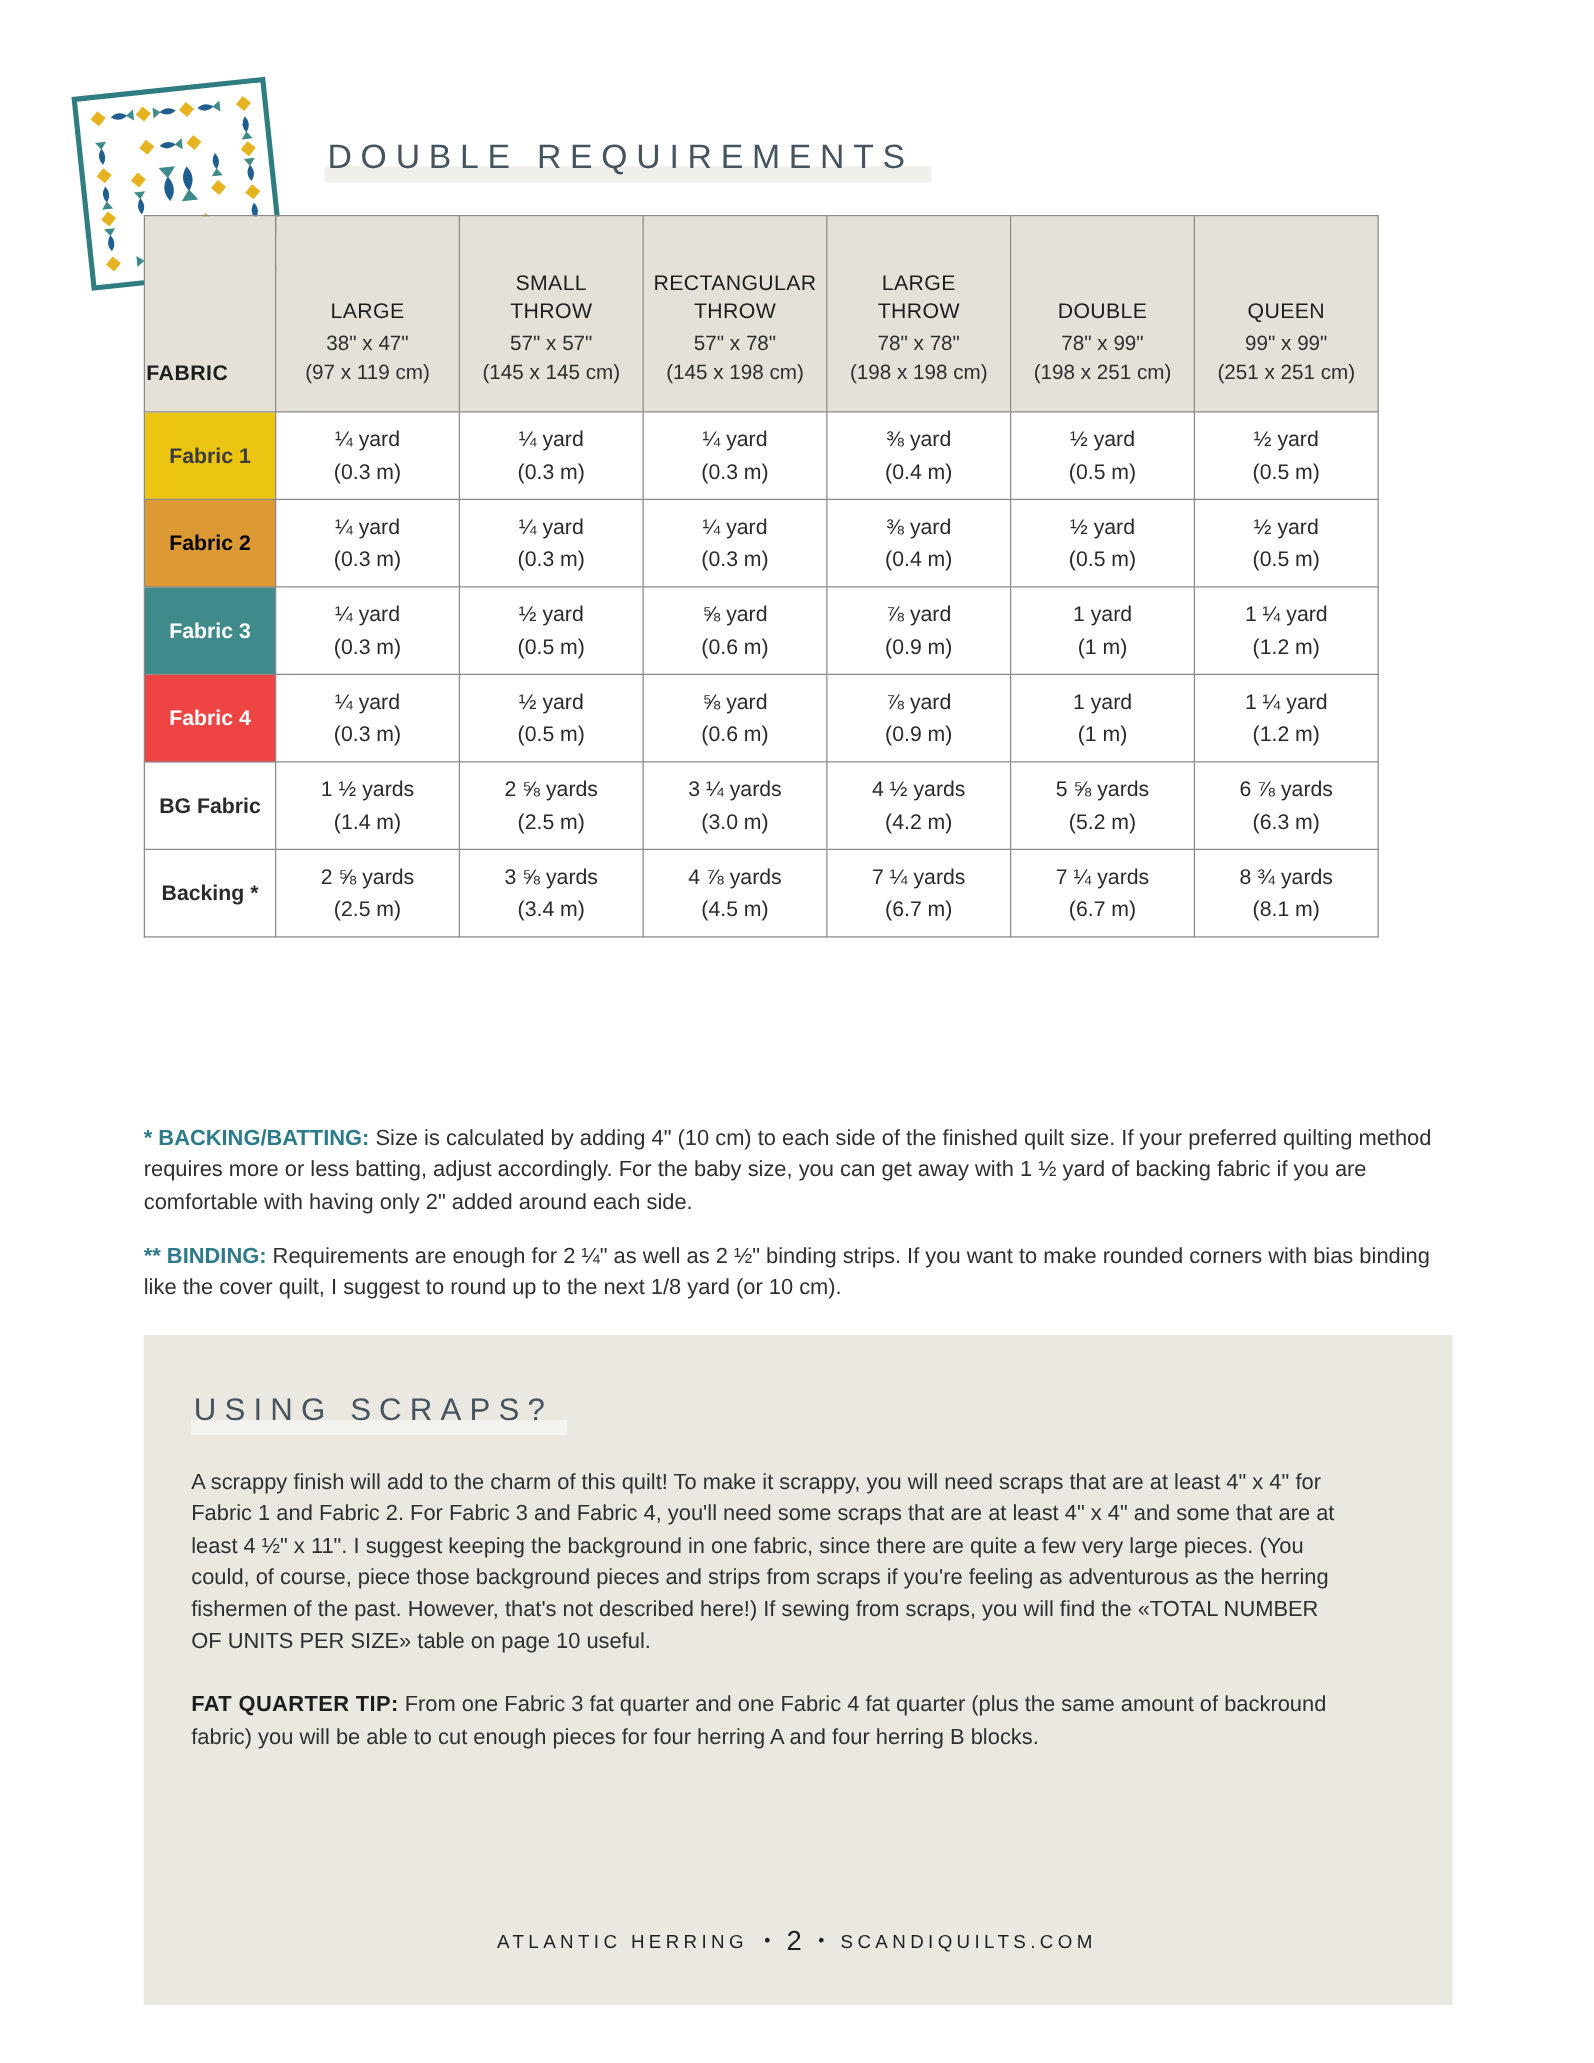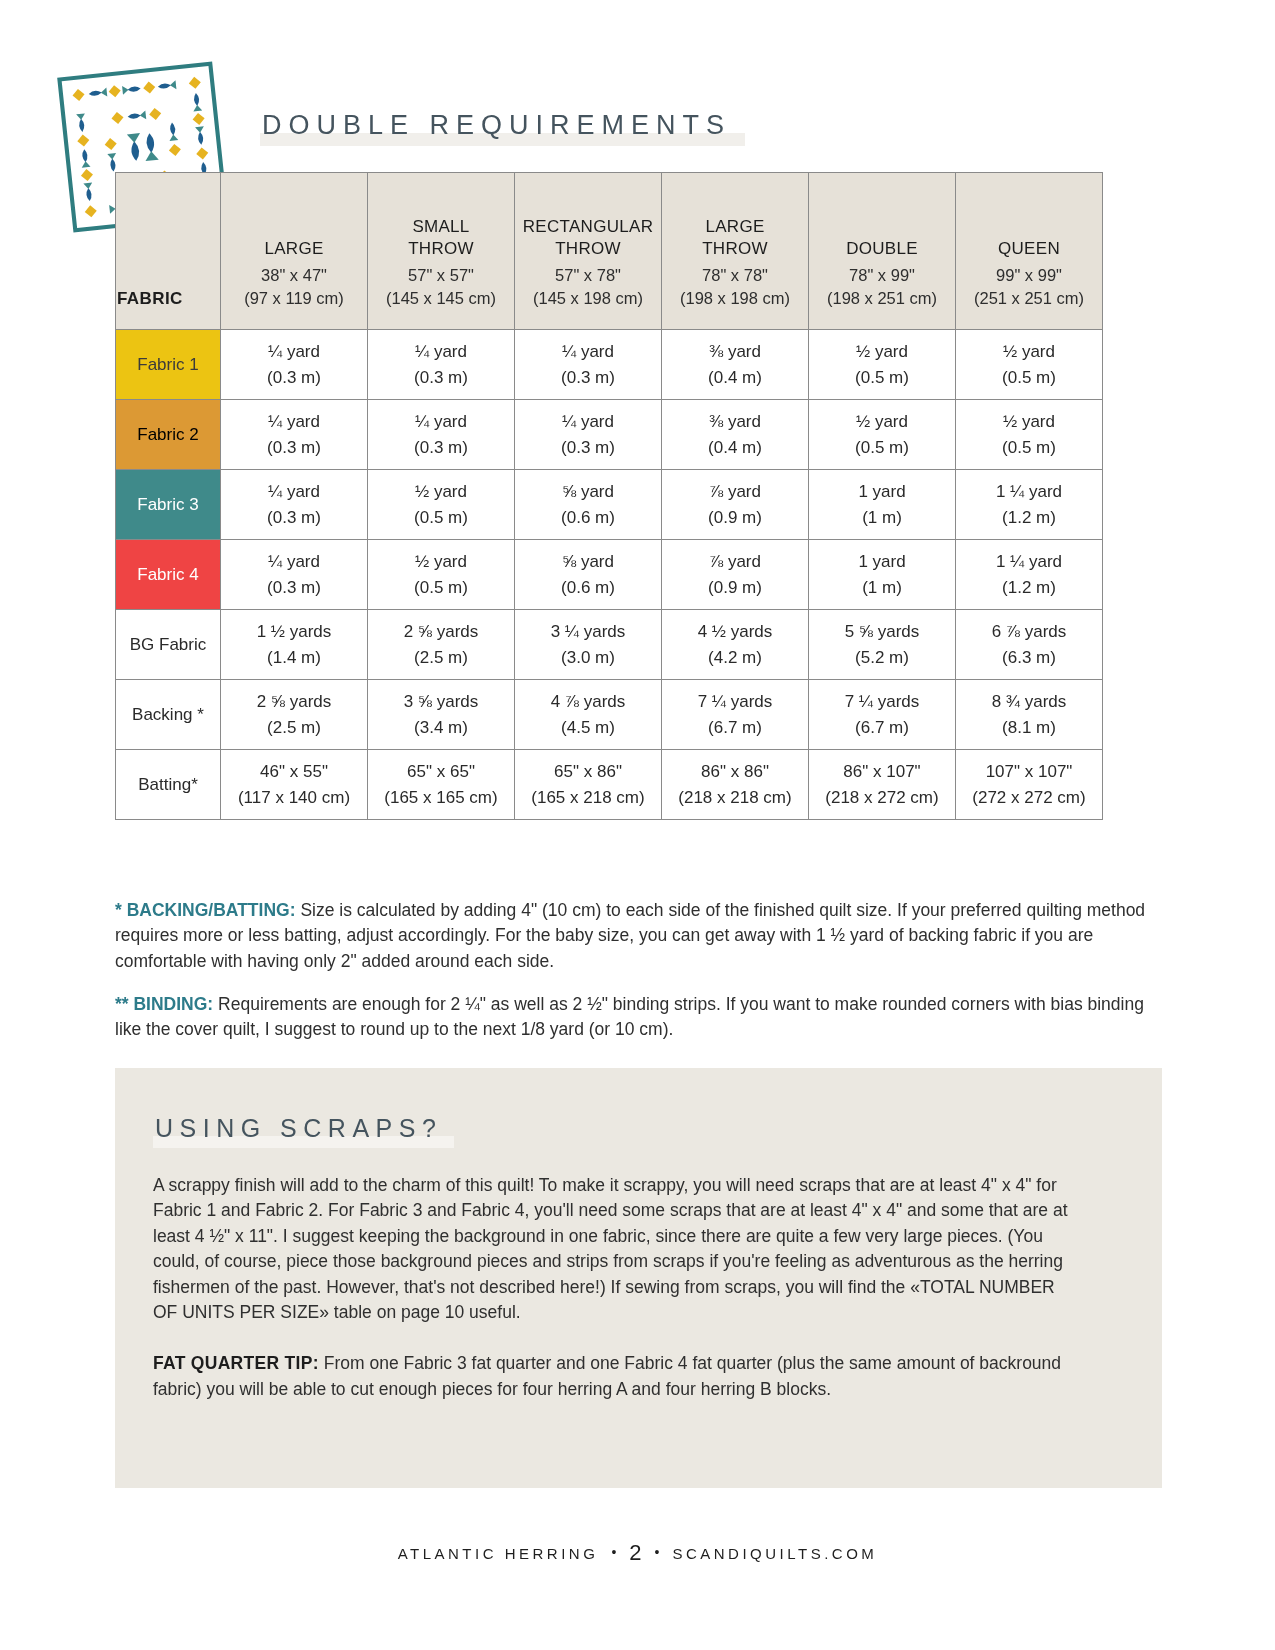--- a/index.html
+++ b/index.html
@@ -22,36 +22,36 @@
   .fab-table thead th{background:#e6e1d8;height:135px;vertical-align:bottom;padding-bottom:20px;}
   .cname{font-weight:normal;font-size:17px;letter-spacing:.3px;white-space:pre-line;
          line-height:1.3;color:#1d1d1d;text-align:center;margin-bottom:4px;}
   .csize{font-size:16.5px;white-space:pre-line;line-height:1.35;text-align:center;
          color:#2e2e2e;font-weight:normal;}
   .corner{text-align:left;padding-left:1px;font-size:17px;font-weight:bold;
           letter-spacing:.4px;color:#1d1d1d;}
   .fab-table tbody tr{height:70px;}
   .fab-table tbody td{text-align:center;font-size:17px;line-height:1.5;white-space:pre-line;
           color:#2a2a2a;background:#fff;}
-  .rl{font-weight:normal;font-size:17px;text-align:center;}
+  .rl{font-weight:bold;font-size:17px;text-align:center;}
   .rl0{background:#ecc412;color:#3b3b3b;}
   .rl1{background:#dc9934;color:#000000;}
   .rl2{background:#3f8a8a;color:#ffffff;}
   .rl3{background:#ef4444;color:#ffffff;}
   .rlw{background:#ffffff;color:#2a2a2a;}
 
   
   .note{position:absolute;left:115px;width:1045px;font-size:17.5px;line-height:1.45;
         color:#2f2f2f;margin:0;}
   .n1{top:898px;}
   .n2{top:992px;}
   .nlabel{color:#2d7b8a;font-weight:bold;}
 
   
-  .scraps{position:absolute;left:115px;top:1068px;width:1047px;height:420px;background:#ebe8e1;}
+  .scraps{position:absolute;left:115px;top:1068px;width:1047px;height:536px;background:#ebe8e1;}
   .stitle{margin:46px 0 0 38px;font-size:25px;letter-spacing:6.5px;color:#45545e;}
   .hl2{background-image:linear-gradient(#f5f3ef,#f5f3ef);background-repeat:no-repeat;
        background-size:100% 12px;background-position:0 bottom;padding:0 12px 6px 2px;}
   .sbody{margin:30px 38px 0 38px;width:920px;font-size:17.5px;line-height:1.45;color:#2f2f2f;}
   .stip{margin:26px 38px 0 38px;width:920px;font-size:17.5px;line-height:1.45;color:#2f2f2f;}
   .tlabel{font-weight:bold;letter-spacing:.3px;color:#1d1d1d;}
 
   
   .footer{position:absolute;left:0;top:1540px;width:100%;display:flex;justify-content:center;
           align-items:center;gap:13px;color:#1f1f1f;}
@@ -254,35 +254,20 @@
 (3.4 m)</td>
         <td>4 ⅞ yards
 (4.5 m)</td>
         <td>7 ¼ yards
 (6.7 m)</td>
         <td>7 ¼ yards
 (6.7 m)</td>
         <td>8 ¾ yards
 (8.1 m)</td>
       </tr>
-      <tr>
-        <th class="rl rlw">Batting*</th>
-        <td>46" x 55"
-(117 x 140 cm)</td>
-        <td>65" x 65"
-(165 x 165 cm)</td>
-        <td>65" x 86"
-(165 x 218 cm)</td>
-        <td>86" x 86"
-(218 x 218 cm)</td>
-        <td>86" x 107"
-(218 x 272 cm)</td>
-        <td>107" x 107"
-(272 x 272 cm)</td>
-      </tr>
     </tbody>
   </table>
 
   <p class="note n1">
     <span class="nlabel">* BACKING/BATTING:</span>
     <span>Size is calculated by adding 4" (10 cm) to each side of the finished quilt size. If your preferred quilting method requires more or less batting, adjust accordingly. For the baby size, you can get away with 1 ½ yard of backing fabric if you are comfortable with having only 2" added around each side.</span>
   </p>
   <p class="note n2">
     <span class="nlabel">** BINDING:</span>
     <span>Requirements are enough for 2 ¼" as well as 2 ½" binding strips. If you want to make rounded corners with bias binding like the cover quilt, I suggest to round up to the next 1/8 yard (or 10 cm).</span>

